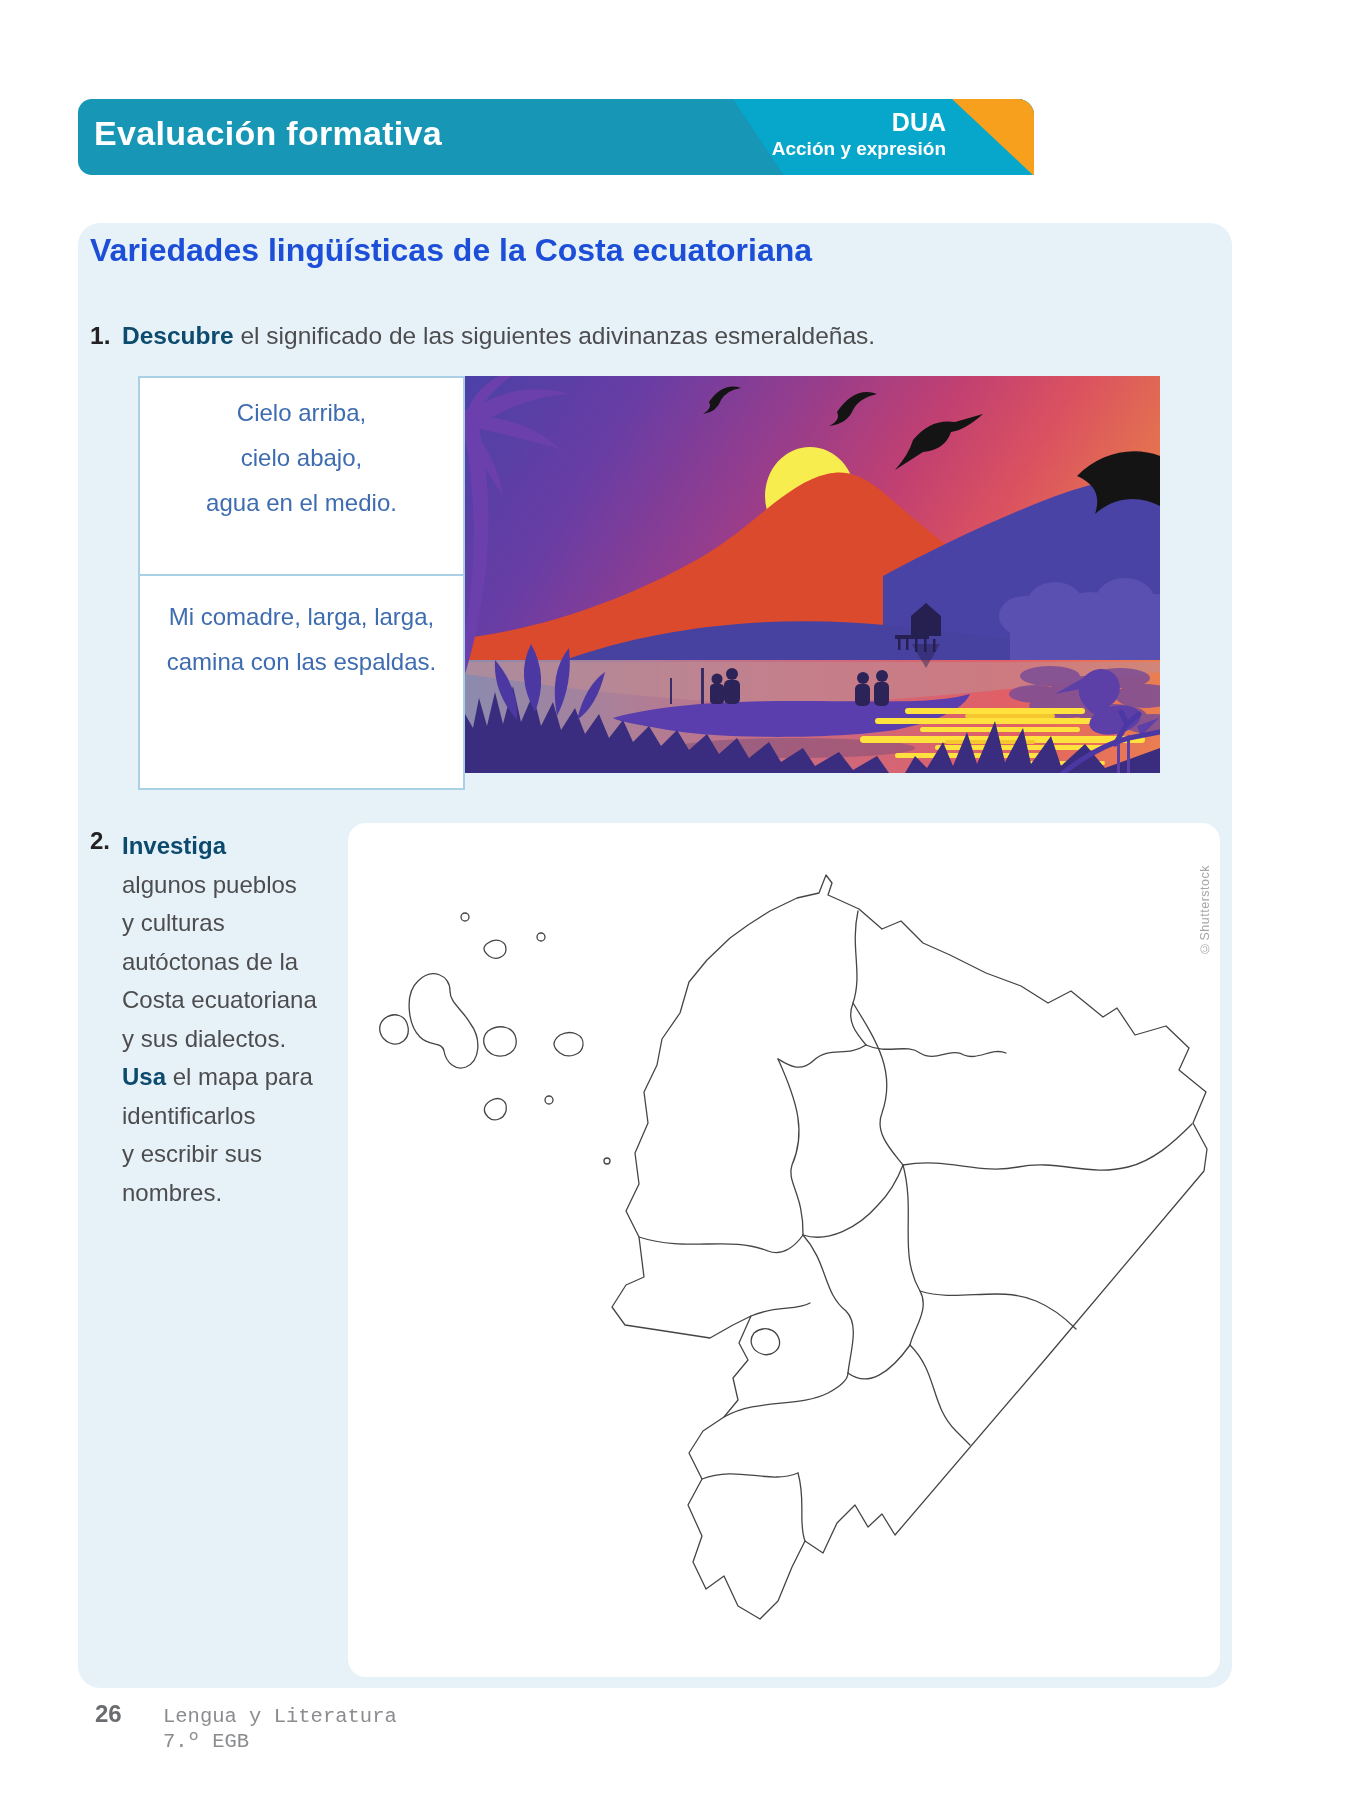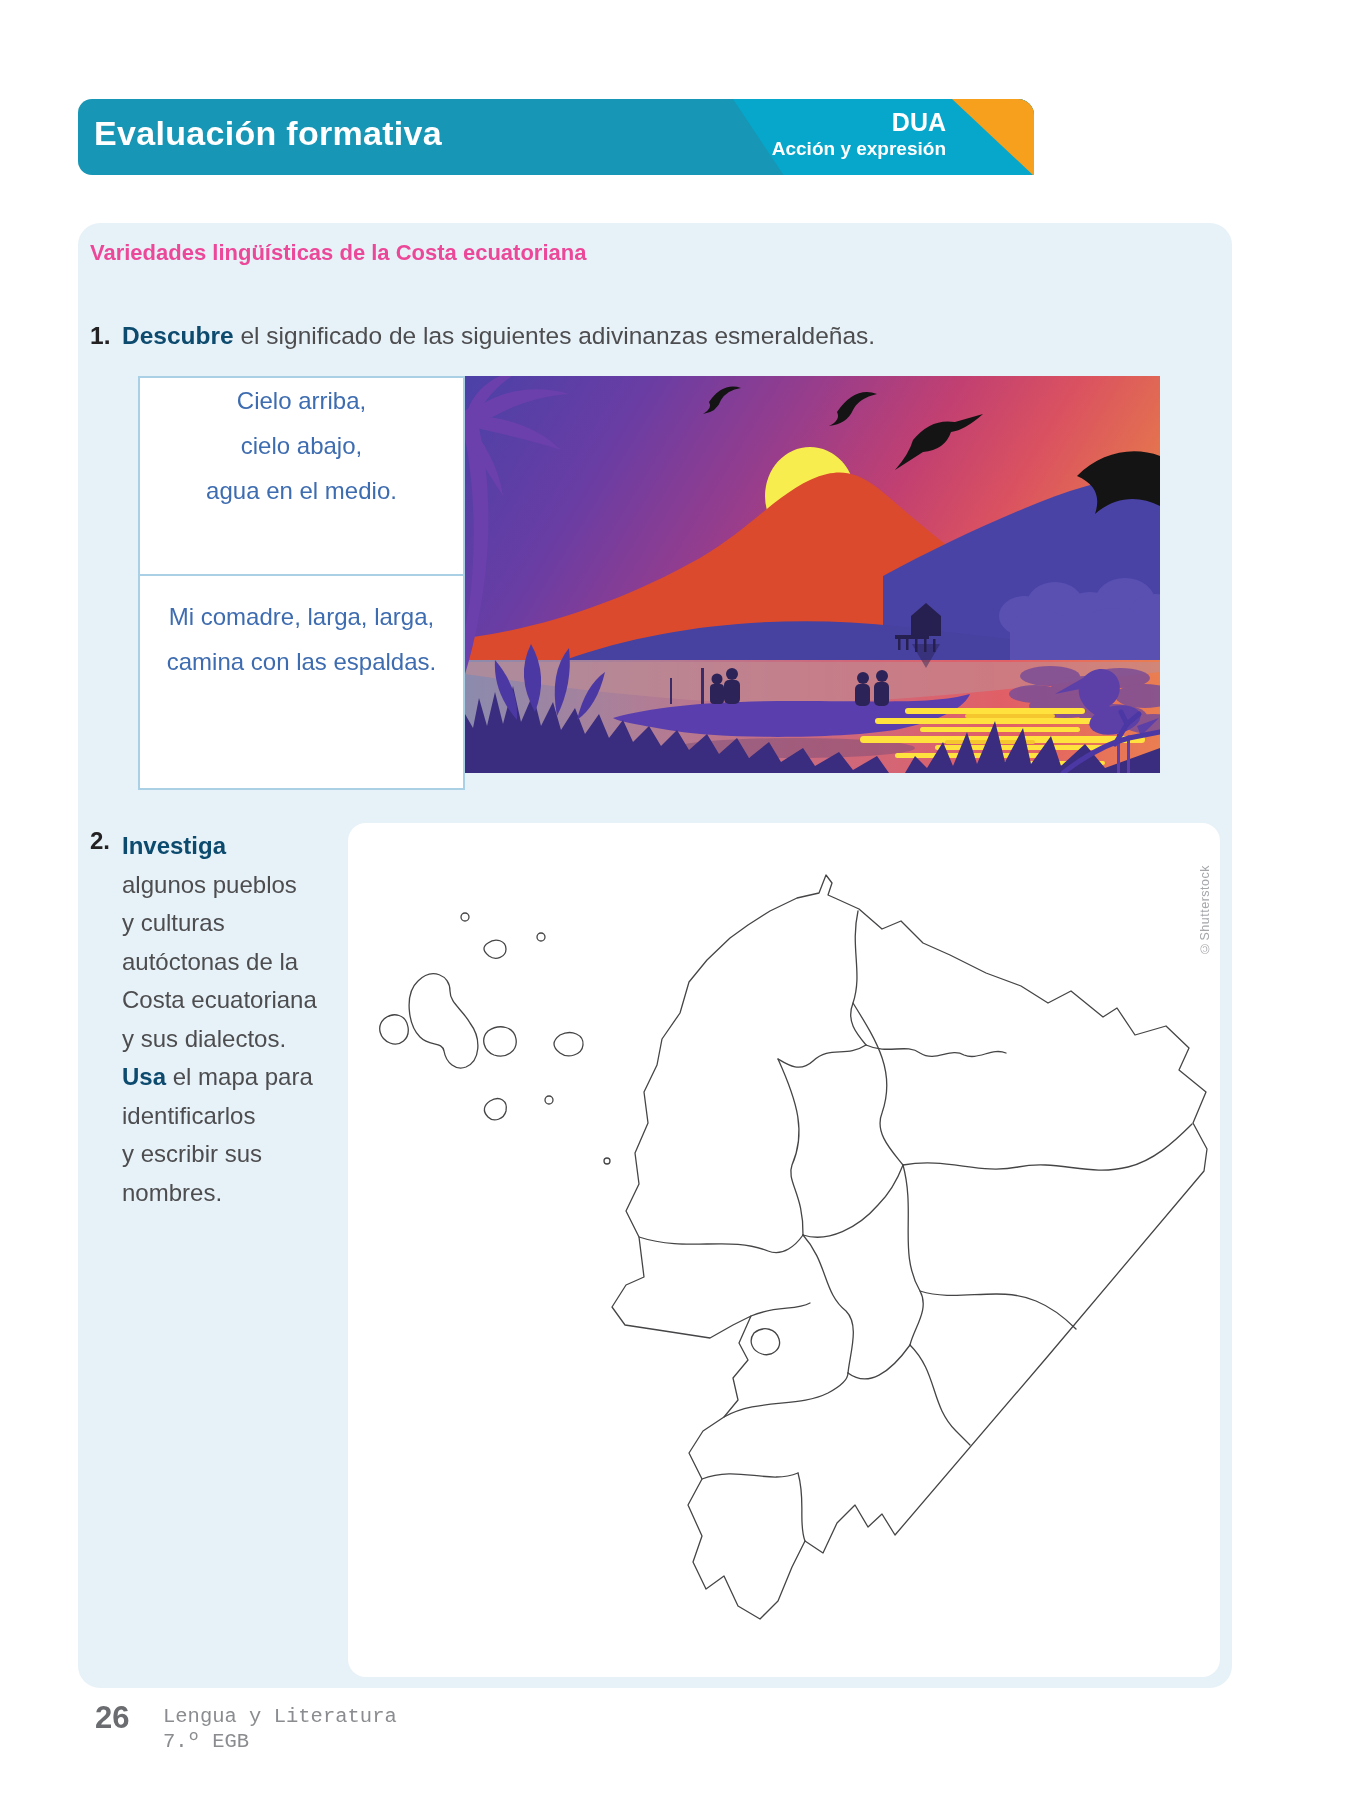--- a/index.html
+++ b/index.html
@@ -15,47 +15,47 @@
   .header-corner{position:absolute;top:0;right:0;width:82px;height:77px;background:#F6A01E;
     clip-path:polygon(0 0,100% 0,100% 100%);}
   .header-title{position:absolute;left:16px;top:15px;color:#ffffff;font-size:34px;font-weight:700;letter-spacing:.3px;}
   .dua-badge{position:absolute;right:88px;top:8px;text-align:right;color:#ffffff;}
   .dua-label{font-size:25px;font-weight:700;line-height:30px;}
   .dua-sublabel{font-size:19px;font-weight:700;line-height:24px;}
 
   
   .content-panel{position:absolute;left:78px;top:223px;width:1154px;height:1465px;
     background:#E7F2F8;border-radius:22px;}
-  .section-title{position:absolute;left:90px;top:240px;font-size:22px;font-weight:700;color:#ec4899;}
+  .section-title{position:absolute;left:90px;top:232px;font-size:32px;font-weight:700;color:#1d4ed8;}
 
   .ex-row{position:absolute;left:90px;top:322px;width:1000px;font-size:24.5px;color:#4D4D4F;display:flex;}
   .ex-num{font-weight:700;color:#232122;width:32px;flex:0 0 32px;}
   .bold-verb{font-weight:700;color:#0c4a6e;}
 
   
   .riddle-box{position:absolute;left:138px;width:327px;background:#ffffff;border:2px solid #A9D0E5;
     text-align:center;color:#3E6CB0;font-size:24px;line-height:45px;}
-  .riddle-1{top:376px;height:200px;}
+  .riddle-1{top:376px;height:200px;padding-top:12px;}
   .riddle-2{top:574px;height:216px;padding-top:18px;}
 
   
   .sunset{position:absolute;left:465px;top:376px;width:695px;height:397px;}
 
   
   .ex2{position:absolute;left:90px;top:827px;display:flex;font-size:24px;color:#4D4D4F;}
   .ex2-lines{line-height:38.5px;width:230px;}
 
   
   .map-panel{position:absolute;left:348px;top:823px;width:872px;height:854px;background:#ffffff;border-radius:18px;}
   .map-svg{position:absolute;left:10px;top:10px;}
   .map-credit{position:absolute;right:8px;top:42px;writing-mode:vertical-rl;transform:rotate(180deg);
     font-size:12.5px;color:#A5A7AA;letter-spacing:.5px;}
 
   
-  .footer-num{position:absolute;left:95px;top:1700px;font-size:31px;font-weight:700;color:#6A6C6F;}
+  .footer-num{position:absolute;left:95px;top:1700px;font-size:24px;font-weight:700;color:#6A6C6F;}
   .footer-text{position:absolute;left:163px;top:1704px;font-size:20.5px;color:#8A8C8F;line-height:25px;font-family:Liberation Mono, monospace;}
 </style>
 </head>
 <body>
 
 <div class="page">
 
   <div class="header-bar">
     <div class="header-light"></div>
     <div class="header-corner"></div>

